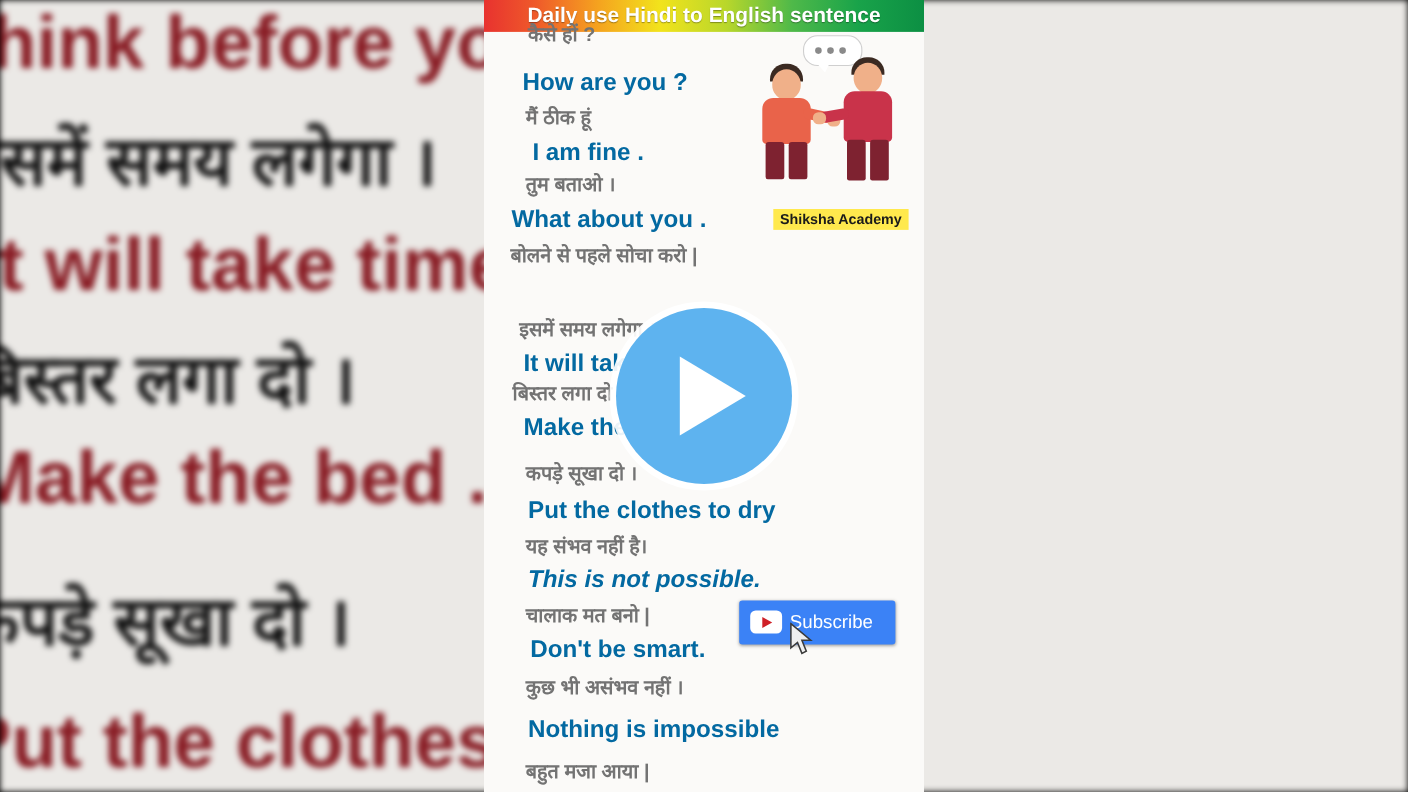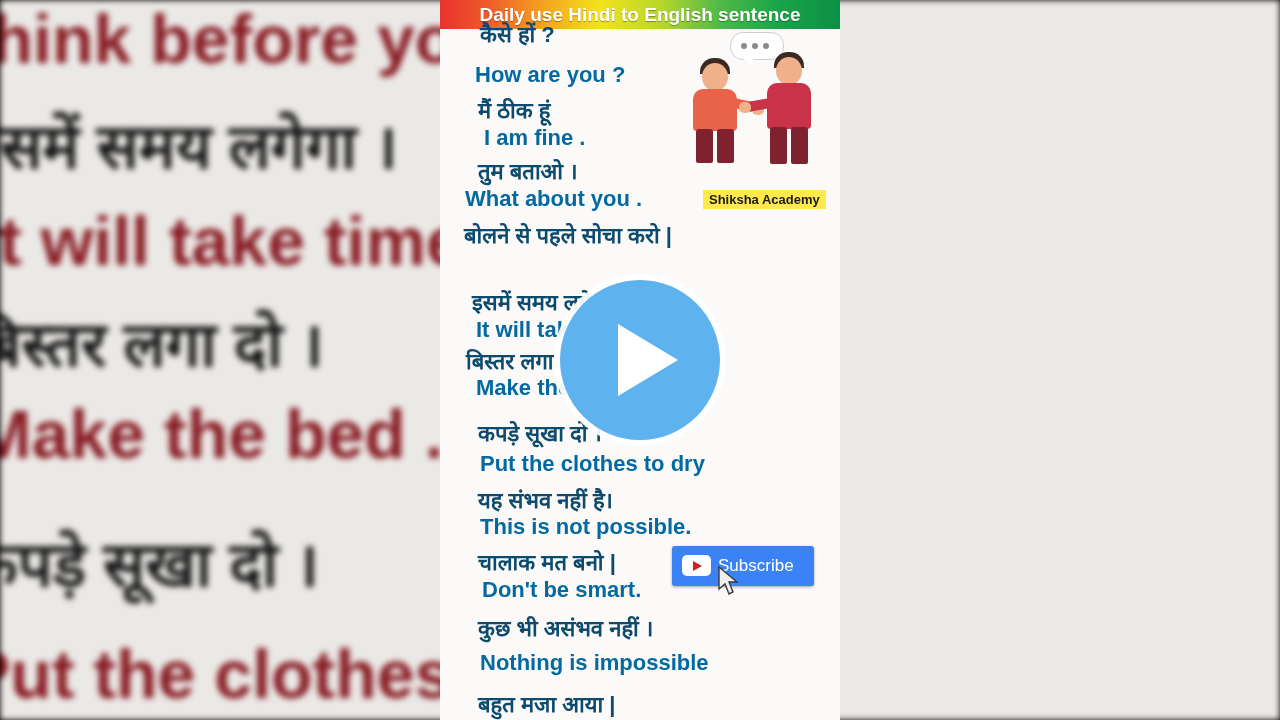--- a/index.html
+++ b/index.html
@@ -84,22 +84,22 @@
   }
 
   
   .line {
     position: absolute;
     white-space: nowrap;
     font-weight: bold;
     font-family: "Liberation Sans", sans-serif;
   }
   .hi {
-    color: #0c4a6e;
-    font-size: 22px;
+    color: #737373;
+    font-size: 18px;
   }
   .en {
     color: #0369a1;
     font-size: 22px;
   }
 
   
   #illus {
     position: absolute;
     left: 240px;
@@ -309,21 +309,21 @@
     <div class="line hi" style="left:32px; top:286px;">इसमें समय लगेगा ।</div>
     <div class="line en" style="left:36px; top:317px;">It will take time .</div>
 
     <div class="line hi" style="left:26px; top:345px;">बिस्तर लगा दो ।</div>
     <div class="line en" style="left:36px; top:375px;">Make the bed .</div>
 
     <div class="line hi" style="left:38px; top:417px;">कपड़े सूखा दो ।</div>
     <div class="line en" style="left:40px; top:451px;">Put the clothes to dry</div>
 
     <div class="line hi" style="left:38px; top:484px;">यह संभव नहीं है।</div>
-    <div class="line en" style="left:40px; top:514px;">This is not possible.</div>
+    <div class="line en" style="left:40px; top:514px;font-style:italic;">This is not possible.</div>
 
     <div class="line hi" style="left:38px; top:546px;">चालाक मत बनो |</div>
     <div class="line en" style="left:42px; top:577px;">Don't be smart.</div>
 
     <div class="line hi" style="left:38px; top:612px;">कुछ भी असंभव नहीं ।</div>
     <div class="line en" style="left:40px; top:650px;">Nothing is impossible</div>
 
     <div class="line hi" style="left:38px; top:688px;">बहुत मजा आया |</div>
 
     <div id="play-btn">

